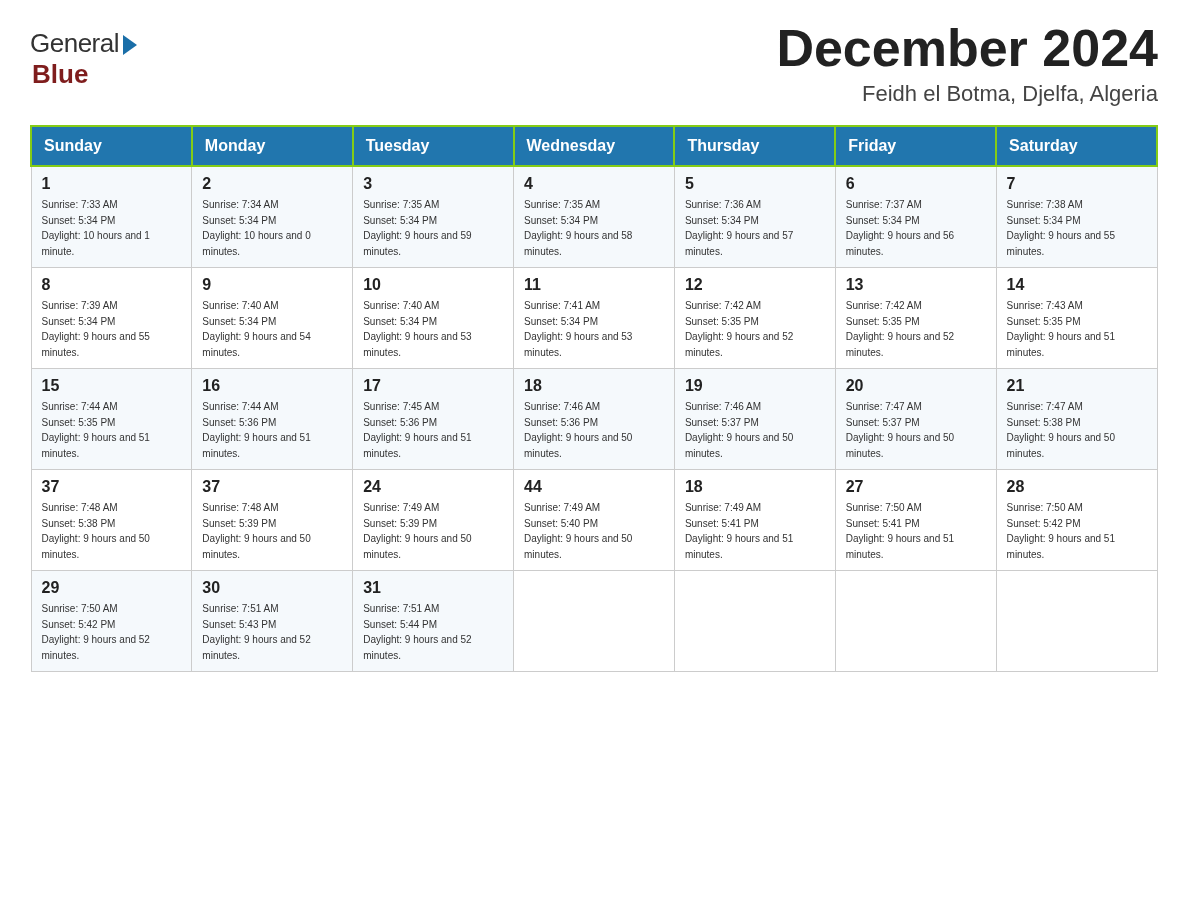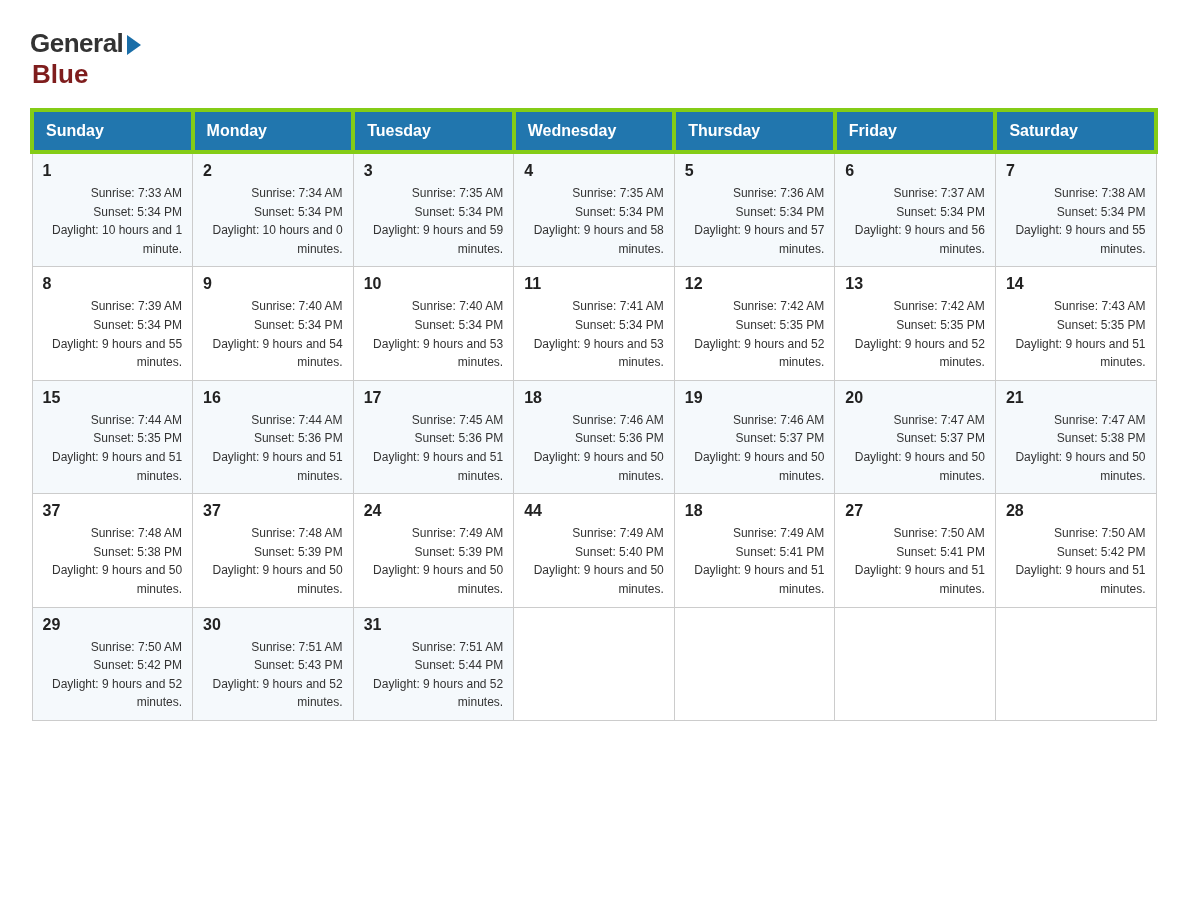--- a/index.html
+++ b/index.html
@@ -21,21 +21,21 @@
       flex-direction: column;
       align-items: flex-start;
       margin-top: 8px;
     }
     .logo-top {
       display: flex;
       align-items: center;
     }
     .logo-general {
       font-size: 26px;
-      font-weight: bold;
+      font-weight: normal;
       color: #333;
       letter-spacing: -0.5px;
     }
     .logo-arrow {
       width: 0;
       height: 0;
       border-left: 14px solid #1a6ea8;
       border-top: 10px solid transparent;
       border-bottom: 10px solid transparent;
       margin-left: 4px;
@@ -65,21 +65,21 @@
       width: 100%;
       border-collapse: collapse;
     }
     thead tr th {
       background-color: #2176ae;
       color: #fff;
       font-size: 16px;
       font-weight: bold;
       padding: 10px 12px;
       text-align: left;
-      border: 4px solid #84cc16;
+      border: 2px solid #84cc16;
     }
     tbody tr td {
       vertical-align: top;
       padding: 8px 10px;
       font-size: 13px;
       color: #333;
       border: 1px solid #ccc;
       width: 14.28%;
       min-height: 90px;
     }
@@ -90,39 +90,42 @@
       background-color: #ffffff;
     }
     .day-number {
       font-size: 16px;
       font-weight: bold;
       color: #222;
       display: block;
       margin-bottom: 4px;
     }
     .day-info {
-      font-size: 12px;
+      font-size: 10px;
       line-height: 1.55;
       color: #333;
-      text-align: right;
     }
     .empty-cell {
       background-color: #fff !important;
     }
   </style>
 </head>
 <body>
 
 <div class="header-area">
   <div class="logo">
     <div class="logo-top">
       <span class="logo-general">General</span>
       <div class="logo-arrow"></div>
     </div>
     <span class="logo-blue">Blue</span>
+  </div>
+  <div class="title-area">
+    <div class="month-year">December 2024</div>
+    <div class="location">Feidh el Botma, Djelfa, Algeria</div>
   </div>
 </div>
 
 <table>
   <thead>
     <tr>
     <th>Sunday</th>
         <th>Monday</th>
         <th>Tuesday</th>
         <th>Wednesday</th>

